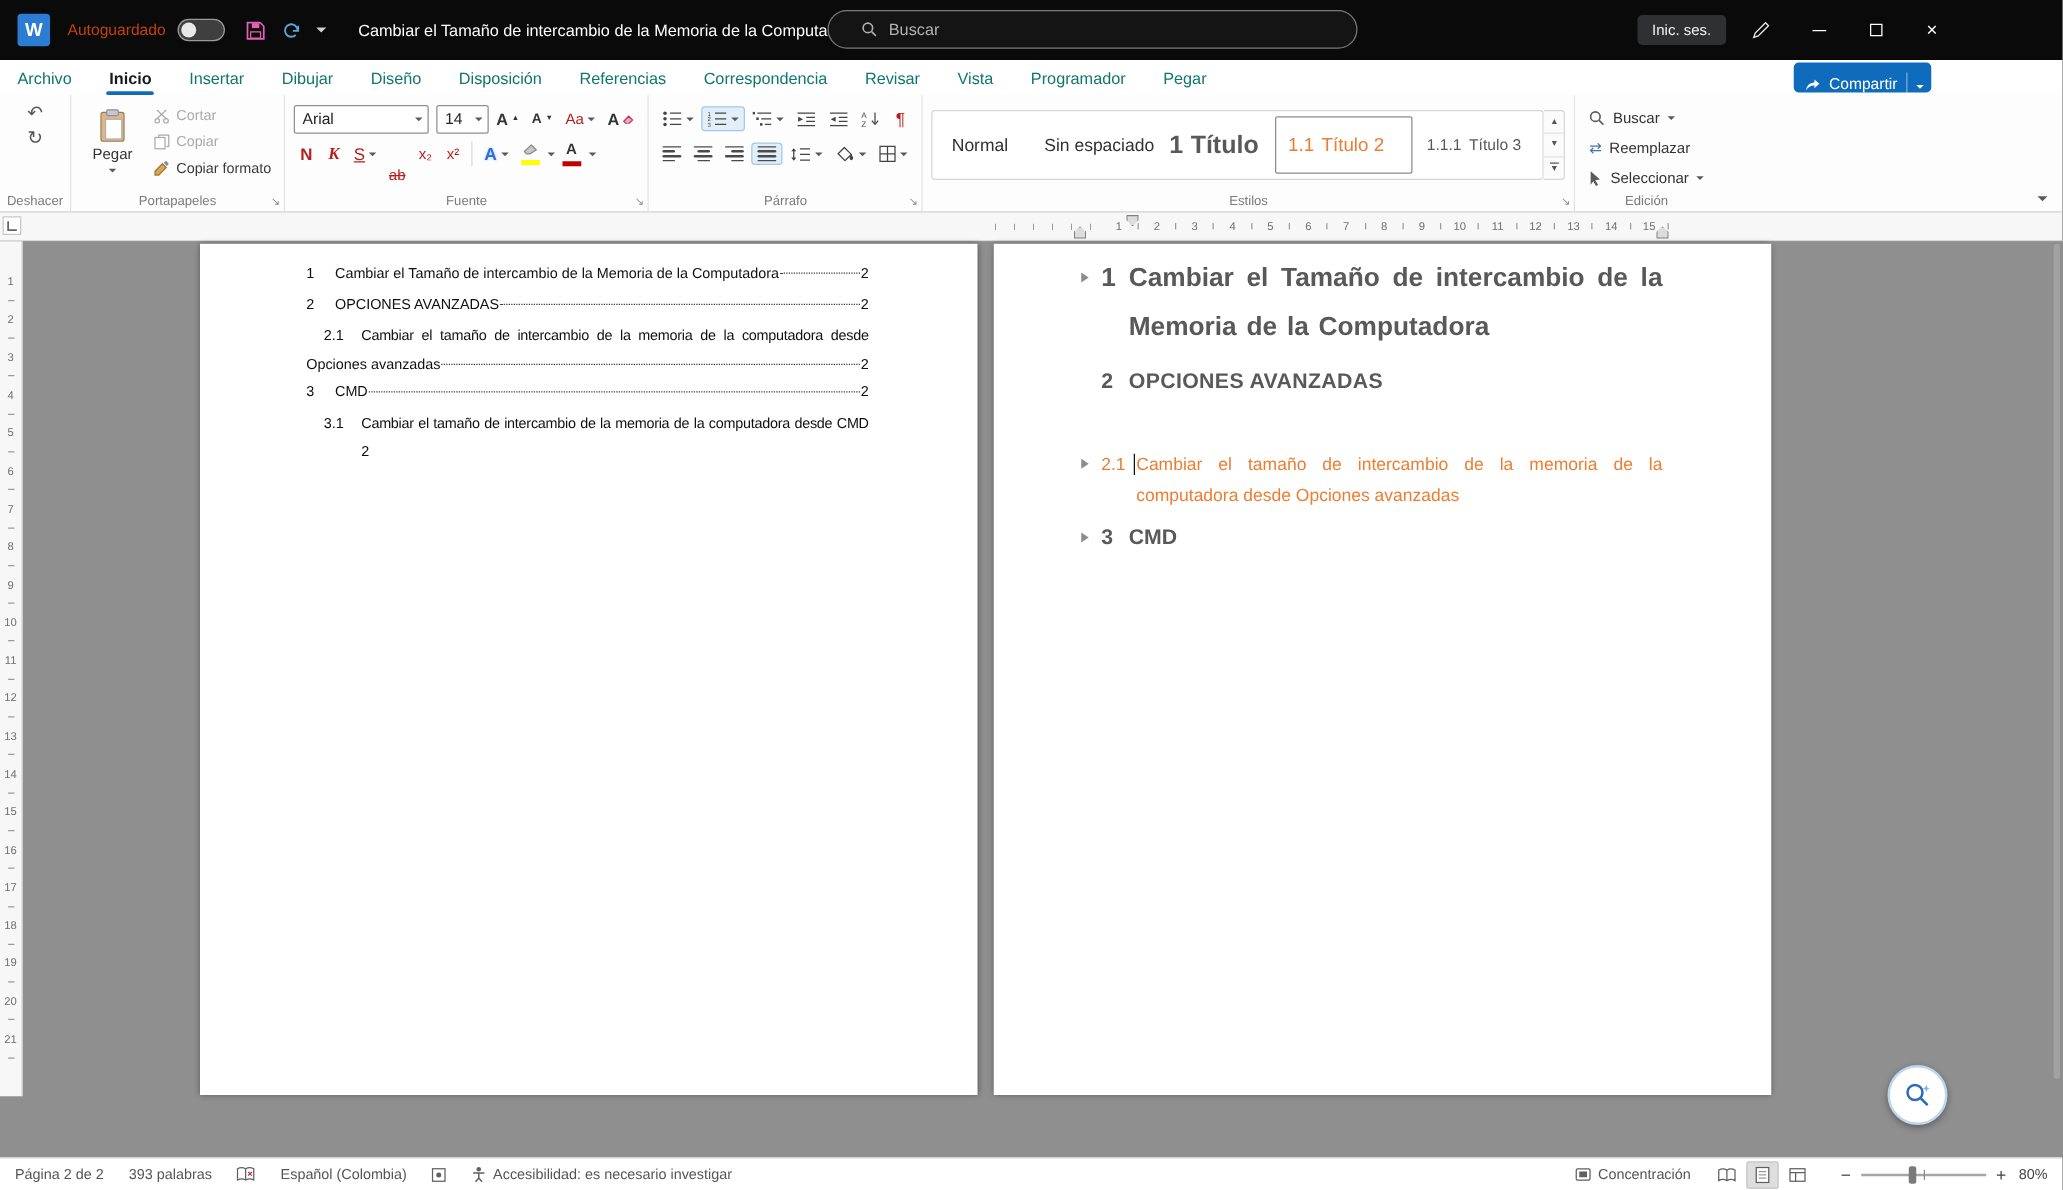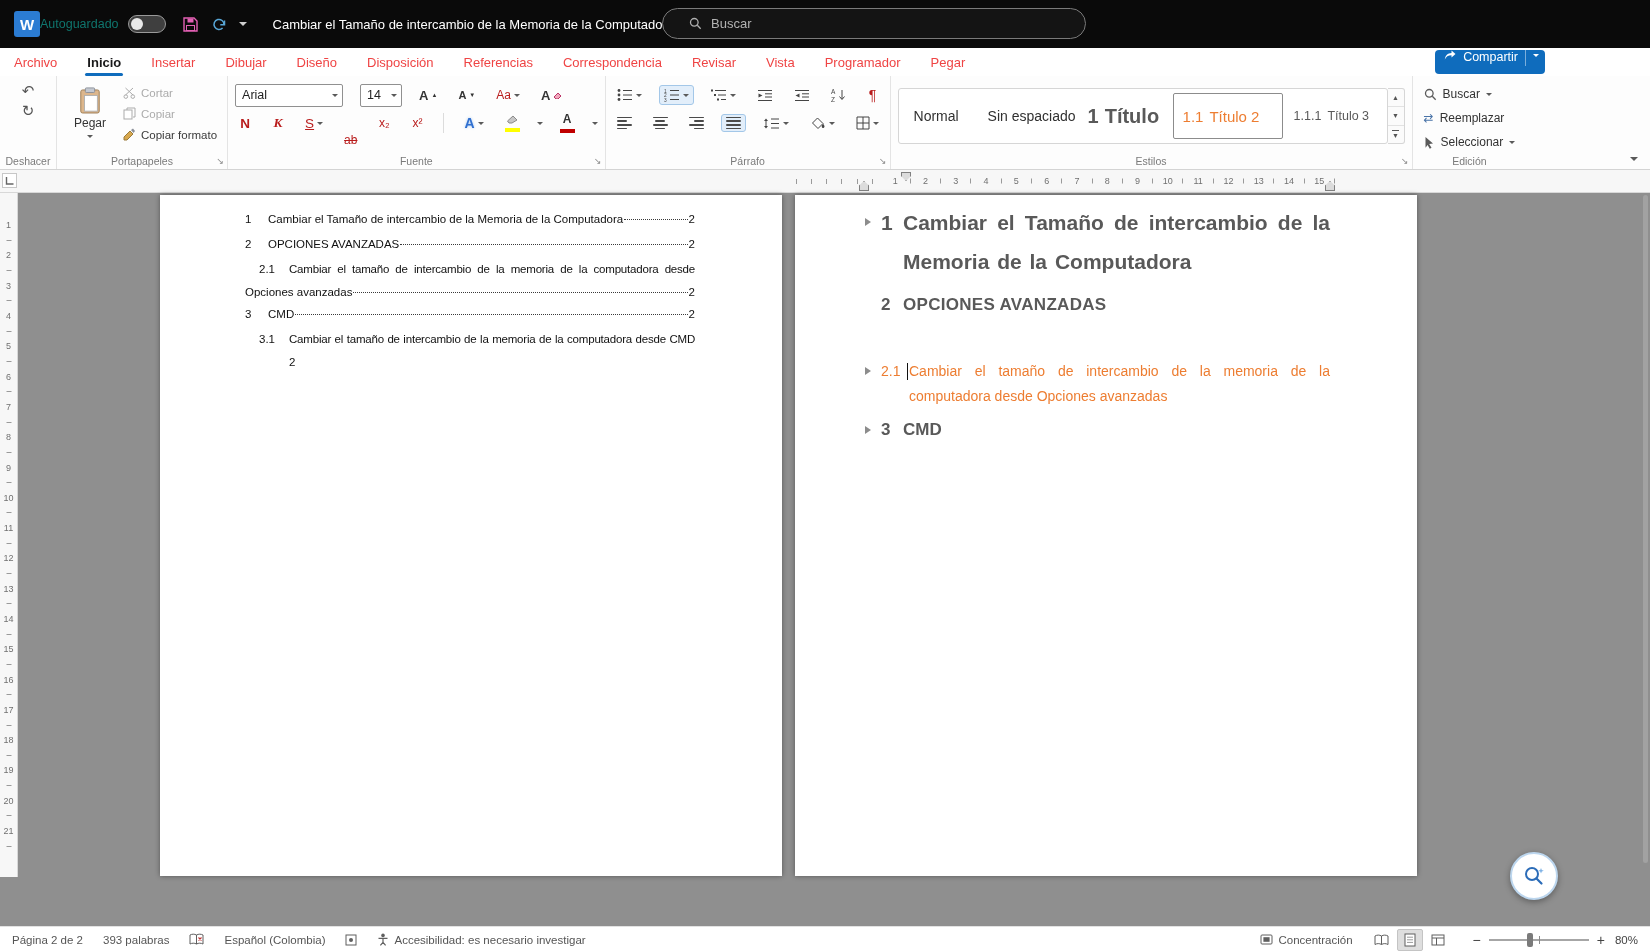--- a/index.html
+++ b/index.html
@@ -3,49 +3,49 @@
 <meta charset="utf-8">
 <style>
   * { margin:0; padding:0; box-sizing:border-box; }
   html,body { width:1650px; height:952px; overflow:hidden; }
   body { font-family:"Liberation Sans","DejaVu Sans",sans-serif; background:#8f8f8f; }
   .app { position:relative; width:1650px; height:952px; }
 
   
   .titlebar { position:absolute; top:0; left:0; right:0; height:48px; background:#0a0a0a; display:flex; align-items:center; color:#fff; }
   .word-logo { width:26px; height:26px; margin-left:14px; background:#2b7cd3; border-radius:3px; display:flex; align-items:center; justify-content:center; font-weight:bold; font-size:15px; color:#fff; }
-  .autosave-label { font-size:12.5px; color:#0f766e; }
+  .autosave-label { margin-left:14px; font-size:12.5px; color:#c2410c; }
   .toggle { width:38px; height:18px; margin-left:9px; border-radius:9px; background:#3f3f3f; border:1px solid #9a9a9a; position:relative; cursor:pointer; }
   .toggle .knob { position:absolute; left:2px; top:2px; width:12px; height:12px; border-radius:50%; background:#e8e8e8; }
   .qat { display:flex; align-items:center; gap:12px; margin-left:16px; }
   .tb-chev { width:0; height:0; border:4px solid transparent; border-top-color:#cfcfcf; margin-top:4px; }
   .doc-title { margin-left:26px; font-size:13px; color:#fff; white-space:nowrap; display:flex; align-items:center; gap:8px; }
   .tb-search { position:absolute; left:662px; top:8px; width:424px; height:31px; border:1px solid #7a7a7a; border-radius:16px; background:#141414; display:flex; align-items:center; padding-left:26px; gap:9px; color:#b2b2b2; font-size:13px; }
   .tb-right { position:absolute; right:82px; top:0; height:48px; display:flex; align-items:center; }
   .signin-btn { background:#2f3032; border-radius:4px; padding:5px 12px; font-size:12px; color:#f2f2f2; margin-right:20px; cursor:pointer; }
   .pen-btn { margin-right:16px; display:flex; align-items:center; }
   .winbtn { width:45px; height:48px; display:flex; align-items:center; justify-content:center; color:#fff; font-size:15px; cursor:pointer; }
   .winbtn .mini { display:block; width:11px; height:1px; background:#fff; }
   .winbtn .maxi { display:block; width:10px; height:10px; border:1px solid #fff; }
 
   
   .menubar { position:absolute; top:48px; left:0; right:0; height:28px; background:#fff; display:flex; align-items:center; padding-left:12px; }
-  .tab { position:relative; font-size:13px; color:#ef4444; padding:0 2px; margin-right:26px; height:28px; display:flex; align-items:center; cursor:pointer; white-space:nowrap; }
+  .tab { position:relative; font-size:13px; color:#0f766e; padding:0 2px; margin-right:26px; height:28px; display:flex; align-items:center; cursor:pointer; white-space:nowrap; }
   .tab.active { font-weight:bold; color:#19191a; }
   .tab.active::after { content:""; position:absolute; left:0; right:0; bottom:0; height:3px; border-radius:2px; background:#0f6cbd; }
-  .share-btn { position:absolute; right:105px; top:2px; height:24px; background:#0f6cbd; border-radius:4px; color:#fff; font-size:12.5px; display:flex; align-items:flex-start; padding:0 6px 0 9px; gap:7px; cursor:pointer;margin-left:30px; }
+  .share-btn { position:absolute; right:105px; top:2px; height:24px; background:#0f6cbd; border-radius:4px; color:#fff; font-size:12.5px; display:flex; align-items:flex-end; padding:0 6px 0 9px; gap:7px; cursor:pointer;margin-left:30px; }
   .share-btn .sep { width:1px; height:16px; background:rgba(255,255,255,.45); }
   .share-btn .chev { width:0;height:0;border:3.5px solid transparent;border-top-color:#fff;margin-top:4px; }
 
   
   .ribbon { position:absolute; top:76px; left:0; right:0; height:94px; background:#fdfdfd; border-bottom:1px solid #d4d4d4; display:flex; }
   .rgroup { position:relative; border-right:1px solid #e4e4e4; padding:6px 7px 18px 7px; }
   .rgroup-label { position:absolute; bottom:2px; left:0; right:0; text-align:center; font-size:10.5px; color:#7a7a7a; white-space:nowrap; }
   .launcher { position:absolute; right:3px; bottom:3px; font-size:9px; color:#8a8a8a; cursor:pointer; line-height:1; }
-  .rrow { display:flex; align-items:center; height:26px; margin-bottom:2px; gap:13px; }
+  .rrow { display:flex; align-items:center; height:26px; margin-bottom:2px; gap:2px; }
   .rbtn { display:inline-flex; align-items:center; justify-content:center; gap:3px; padding:2px 4px; border-radius:3px; font-size:12px; color:#b91c1c; cursor:pointer; min-width:20px; }
   .rbtn.sel { background:#e2eefa; border:1px solid #a3c7e8; }
   .chev-s { width:0; height:0; border:3px solid transparent; border-top-color:#5a5a5a; margin-top:4px; }
   .combo { display:inline-flex; align-items:center; justify-content:space-between; border:1px solid #909090; background:#fff; height:23px; padding:0 4px 0 6px; font-size:12.5px; color:#222; border-radius:2px; cursor:pointer; }
 
   .undo-stack { display:flex; flex-direction:column; align-items:center; gap:2px; width:42px; }
   .uglyph { font-size:15px; color:#555; cursor:pointer; line-height:1.2; }
 
   .paste-big { width:52px; height:64px; display:flex; flex-direction:column; align-items:center; justify-content:center; gap:1px; font-size:12px; color:#333; cursor:pointer; border-radius:3px; }
   .clip-col { display:flex; flex-direction:column; justify-content:flex-start; margin-left:4px; }
@@ -187,20 +187,35 @@
       <span class="tb-chev"></span>
     </div>
     <div class="tb-search">
       <span>
         <svg width="13" height="13" viewBox="0 0 13 13">
             <circle cx="5.3" cy="5.3" r="3.8" fill="none" stroke="#b0b0b0" stroke-width="1.3"></circle>
             <path d="M8.3 8.3l3.4 3.4" stroke="#b0b0b0" stroke-width="1.3"></path>
           </svg>
       </span>
       <span>Buscar</span>
+    </div>
+    <div class="tb-right">
+      <span class="signin-btn">Inic. ses.</span>
+      <span class="pen-btn">
+        <svg width="16" height="16" viewBox="0 0 16 16">
+            <path d="M2 14l1.2-3.6 8.2-8.2 2.4 2.4-8.2 8.2z" fill="none" stroke="#e8e8e8" stroke-width="1.1"></path>
+          </svg>
+      </span>
+      <span class="winbtn">
+          <span class="mini"></span>
+        </span>
+      <span class="winbtn">
+          <span class="maxi"></span>
+        </span>
+      <span class="winbtn">×</span>
     </div>
   </div>
 
   <div class="menubar">
     <span class="tab">Archivo</span>
     <span class="tab active">Inicio</span>
     <span class="tab">Insertar</span>
     <span class="tab">Dibujar</span>
     <span class="tab">Diseño</span>
     <span class="tab">Disposición</span>

